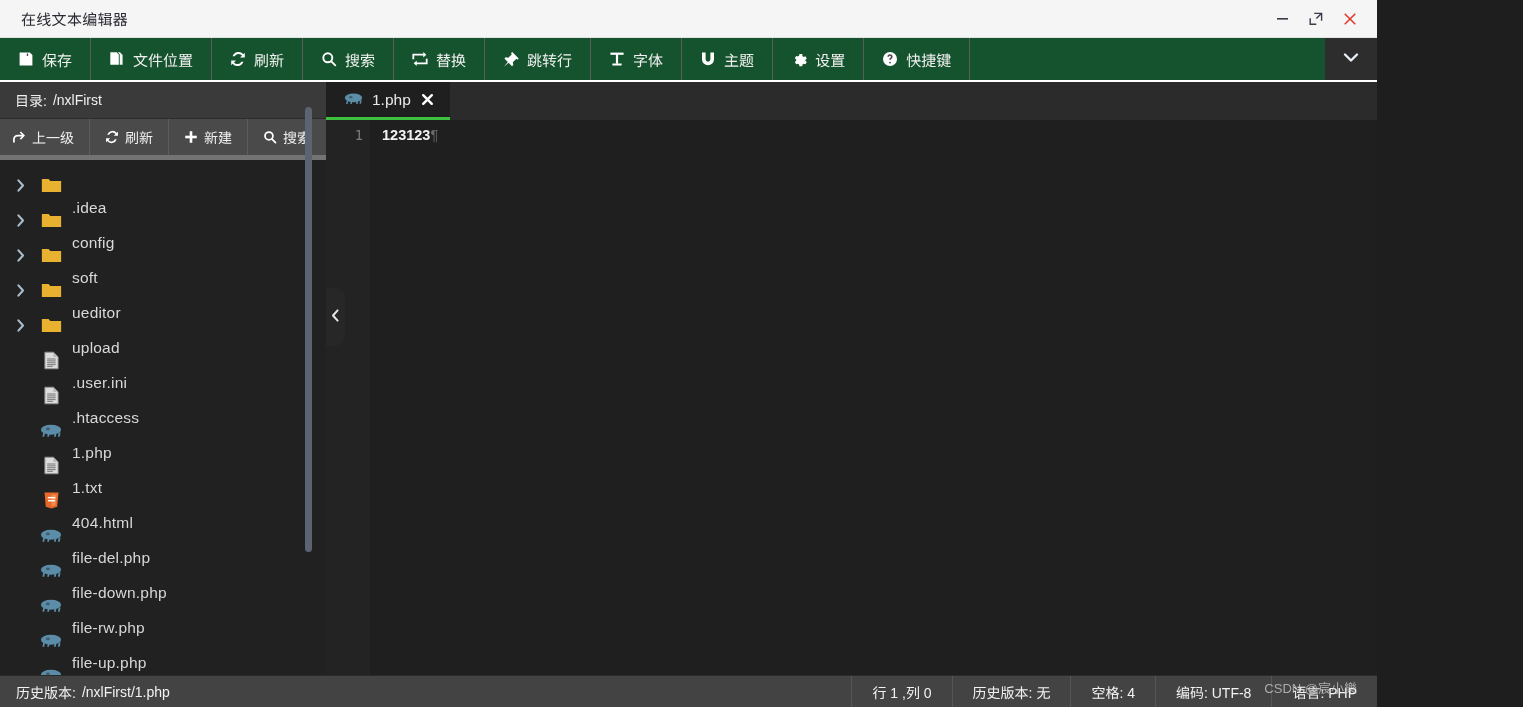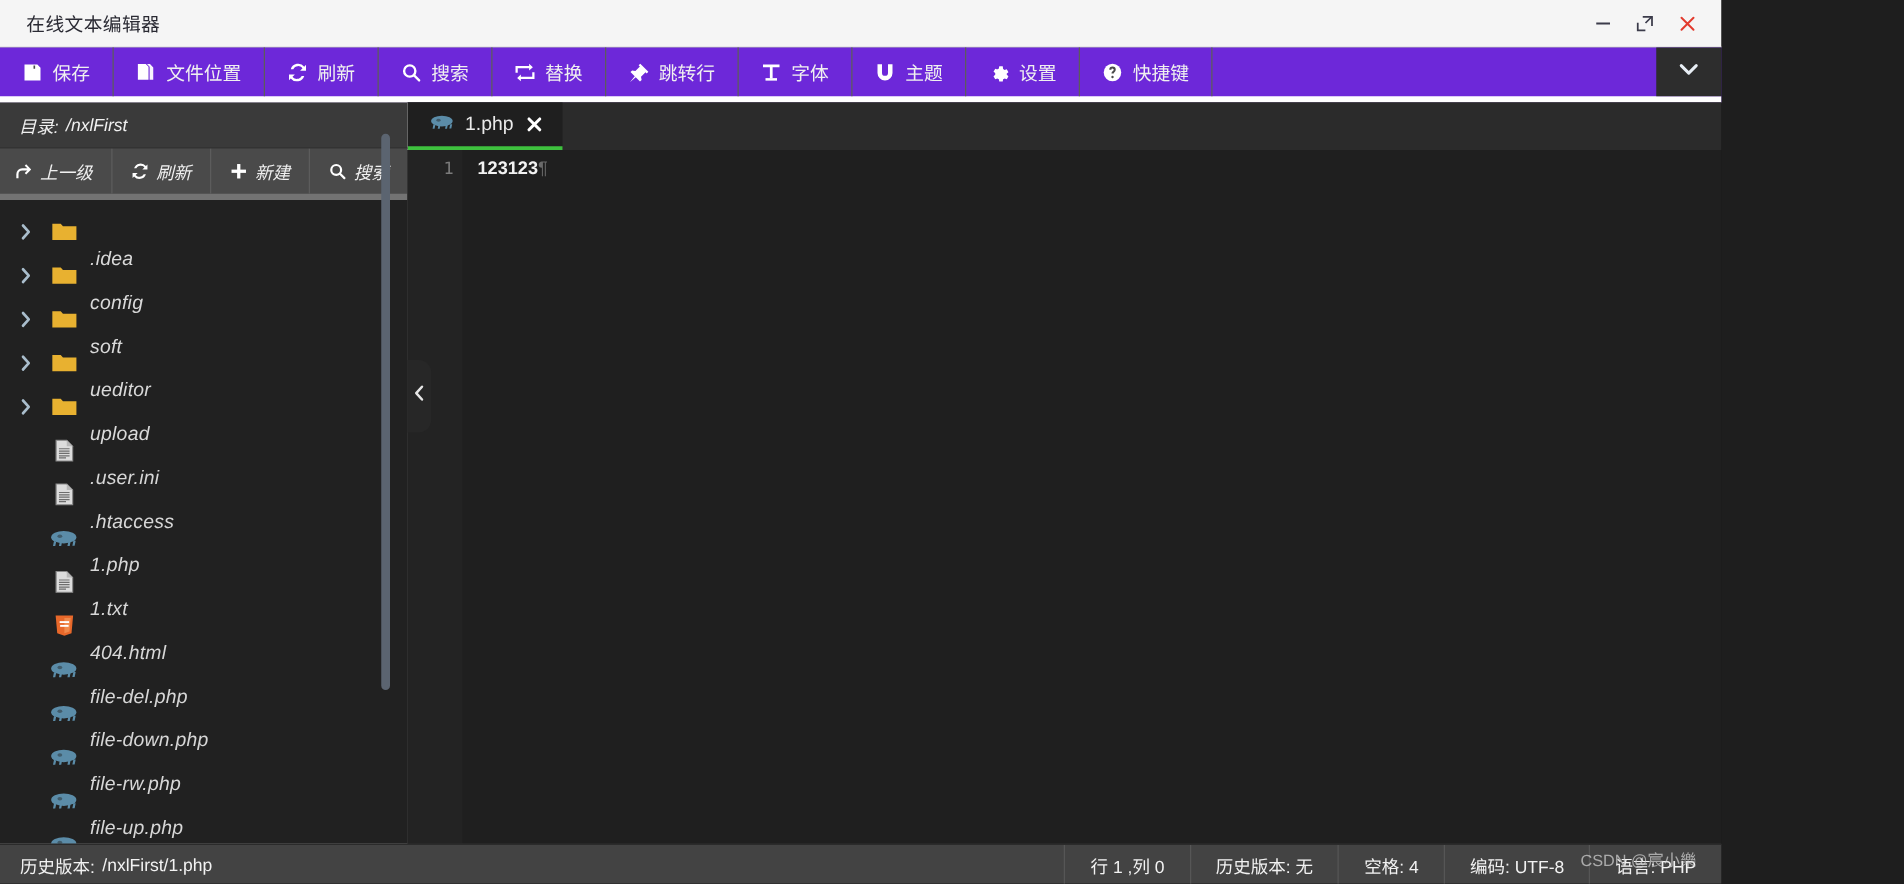--- a/index.html
+++ b/index.html
@@ -24,42 +24,42 @@
   .win-btns { display: flex; align-items: center; height: 38px; }
   .win-btn {
     width: 34px; height: 38px; display: flex; align-items: center; justify-content: center;
     color: #3b3b4a; cursor: default;
   }
   .win-btn svg { display: block; }
   .win-btn.close { color: #e23b2e; margin-right: 10px; }
 
   
   .toolbar {
-    height: 44px; flex: 0 0 44px; background: #6d28d9;
-    display: flex; align-items: stretch; border-bottom: 5px solid #ffffff; justify-content: space-between;
+    height: 44px; flex: 0 0 44px; background: #14532d;
+    display: flex; align-items: stretch; border-bottom: 2px solid #ffffff; justify-content: space-between;
   }
   .tb-item {
     display: flex; align-items: center; gap: 8px;
     padding: 0 18px; color: #f0f0f0; font-size: 15px;
     border-right: 1px solid #5c5c5c; cursor: default; white-space: nowrap;
   }
   .tb-item .ic { display: flex; align-items: center; color: #ffffff; }
   .tb-spacer { flex: 1; border-right: none; }
   .tb-caret {
     width: 52px; display: flex; align-items: center; justify-content: center;
     background: #2d2d2d; cursor: default;
   }
 
   
   .body { flex: 1; display: flex; min-height: 0; position: relative; }
 
   
   .sidebar {
-    width: 326px; flex: 0 0 326px; background: #ffffff;
-    display: flex; flex-direction: column; min-height: 0; position: relative; font-style: italic;
+    width: 326px; flex: 0 0 326px; background: #ec4899;
+    display: flex; flex-direction: column; min-height: 0; position: relative;
   }
   .dir-bar {
     height: 37px; flex: 0 0 37px; background: #3a3a3a;
     display: flex; align-items: center; padding-left: 15px;
     font-size: 14px; color: #efefef; border-bottom: 1px solid #2c2c2c;
   }
   .dir-path { color: #f0f0f0; }
   .fileops {
     height: 41px; flex: 0 0 41px; background: #4a4a4a;
     display: flex; align-items: stretch; border-bottom: 5px solid #737373; justify-content: flex-end;

